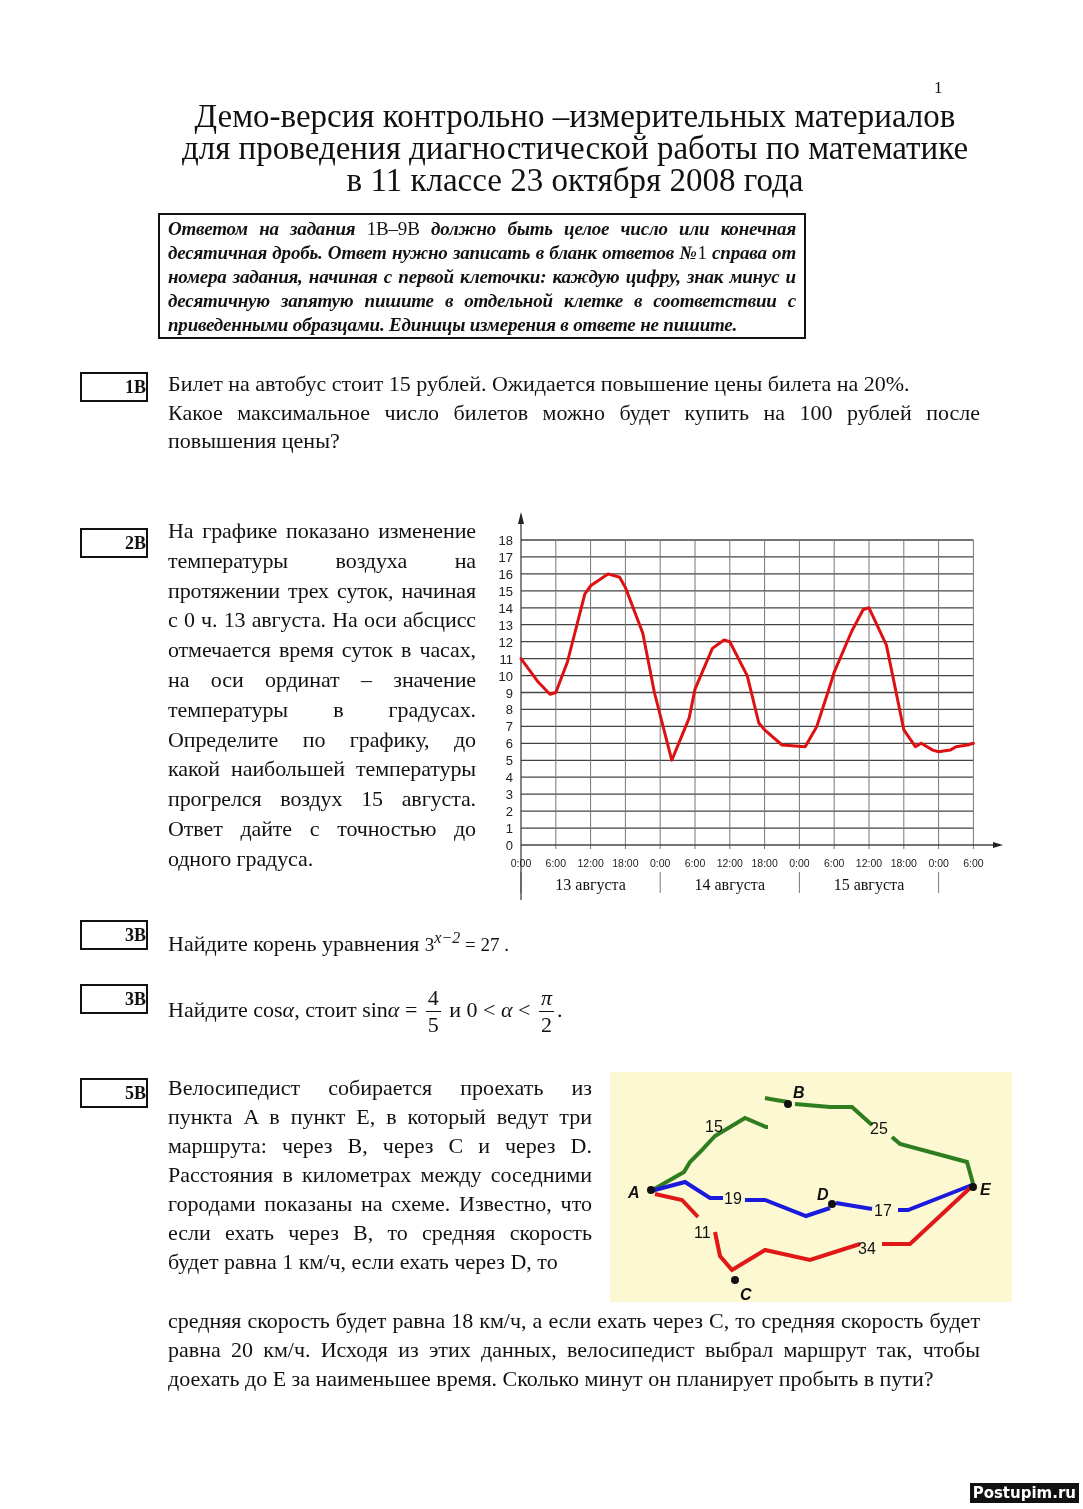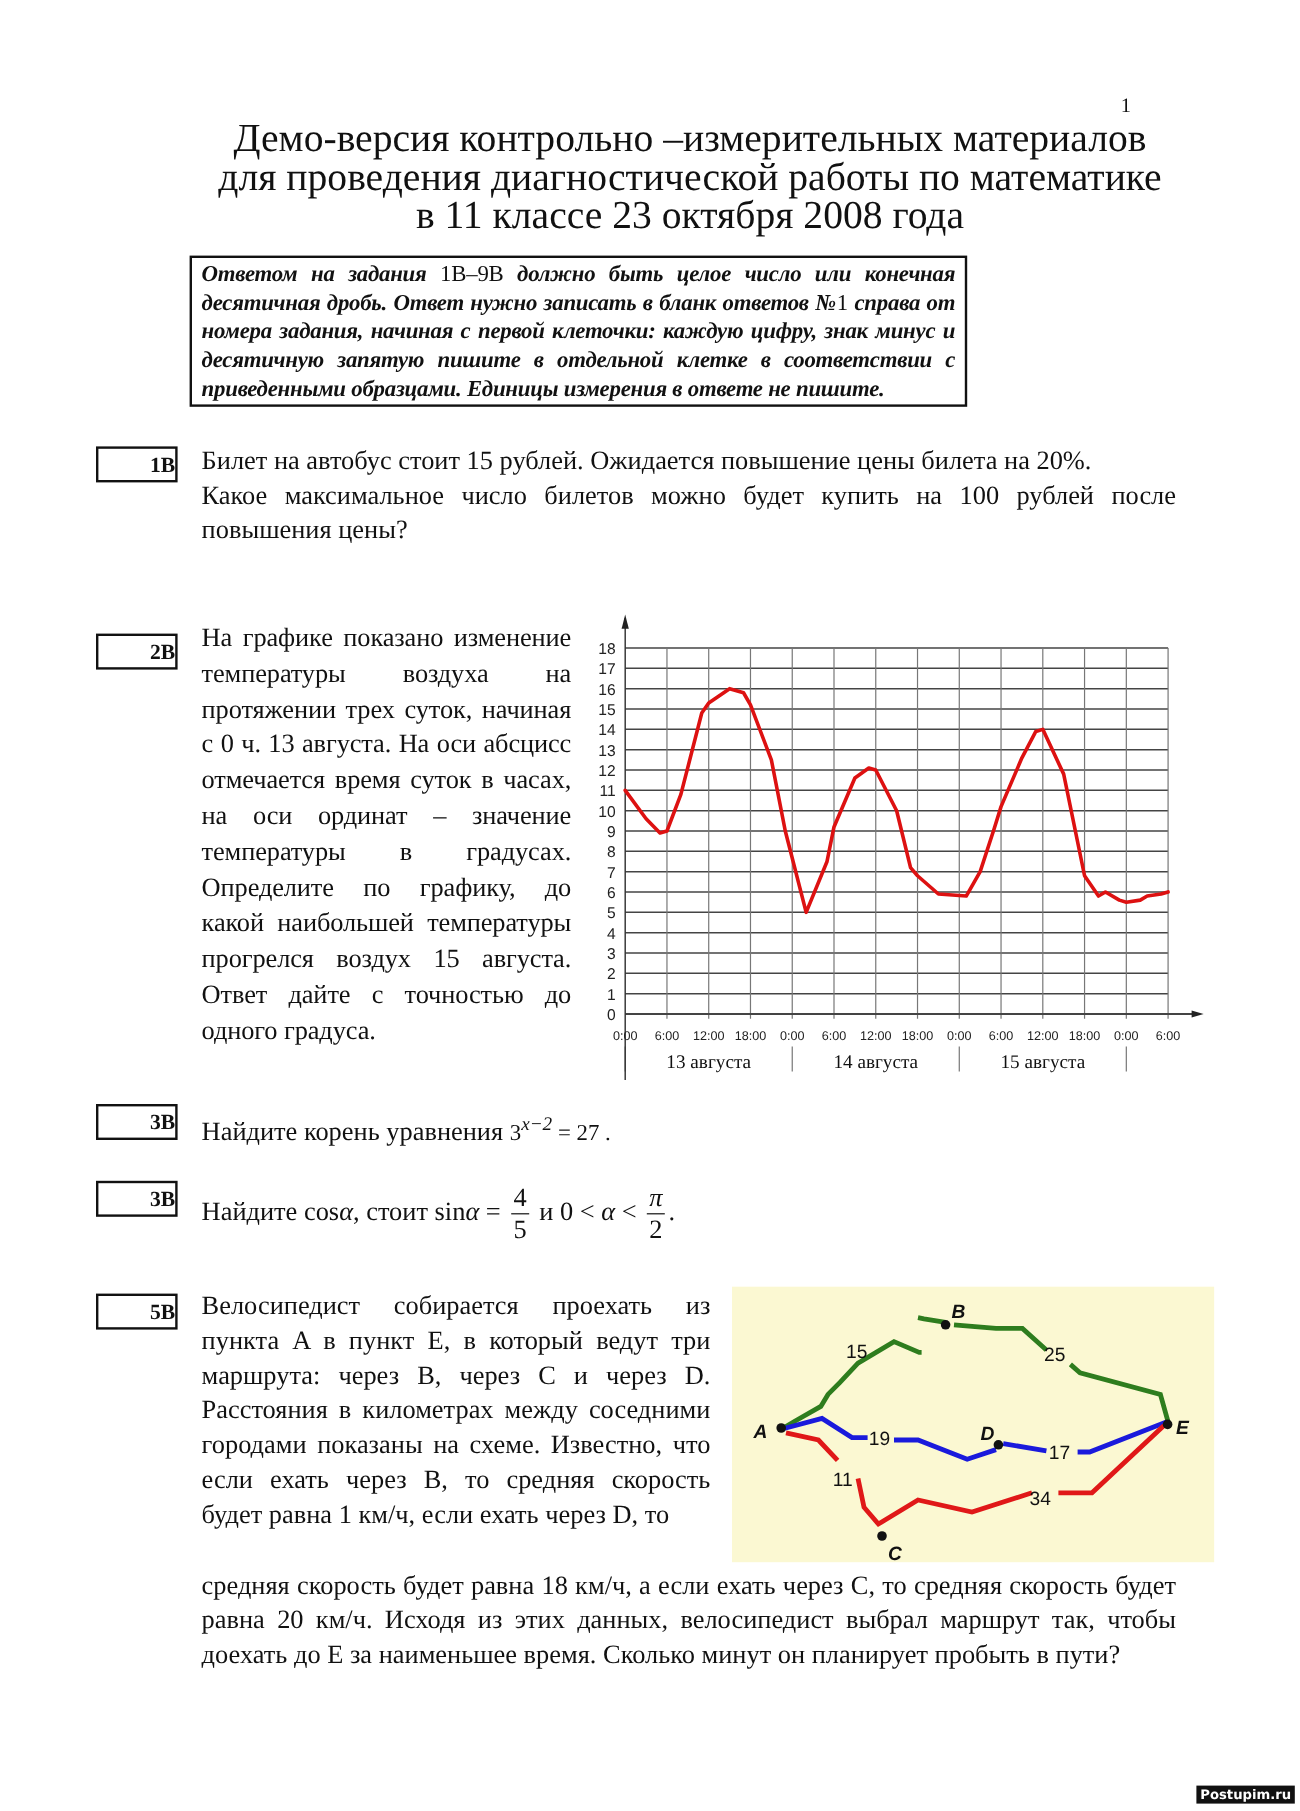--- a/index.html
+++ b/index.html
@@ -11,21 +11,21 @@
   .notice-box { left:158px; top:213px; width:648px; height:126px; border:2px solid #111;
     padding:2px 8px; font-style:italic; font-weight:bold; font-size:19px; line-height:24px; text-align:justify; letter-spacing:-0.2px; }
   .notice-box .up { font-style:normal; font-weight:normal; }
   .task-label { width:68px; height:30px; border:2px solid #111; font-weight:bold; font-size:18px;
     text-align:right; line-height:26px; left:80px; }
   .task-text { font-size:22px; line-height:28.5px; text-align:justify; }
   .it { font-style:italic; }
   .frac { display:inline-block; vertical-align:middle; text-align:center; line-height:26px; margin:0 3px; }
   .frac span { display:block; }
   .frac .num { border-bottom:1px solid #111; padding:0 2px; }
-  .watermark { right:4px; bottom:6px; background:#111; color:#fff; font-family:"DejaVu Sans",sans-serif; font-weight:bold; font-size:11px; padding:1px 3px; }
+  .watermark { right:4px; bottom:6px; background:#111; color:#fff; font-family:"DejaVu Sans",sans-serif; font-weight:bold; font-size:15px; padding:1px 3px; }
   svg text { font-family:"Liberation Sans","DejaVu Sans",sans-serif; }
   .chart-text-serif { font-family:"Liberation Serif","DejaVu Serif",serif; }
 </style>
 </head>
 <body>
 
 <div class="abs page-number">1</div>
 
 <div class="abs title">
   <div>Демо-версия контрольно –измерительных материалов</div>

